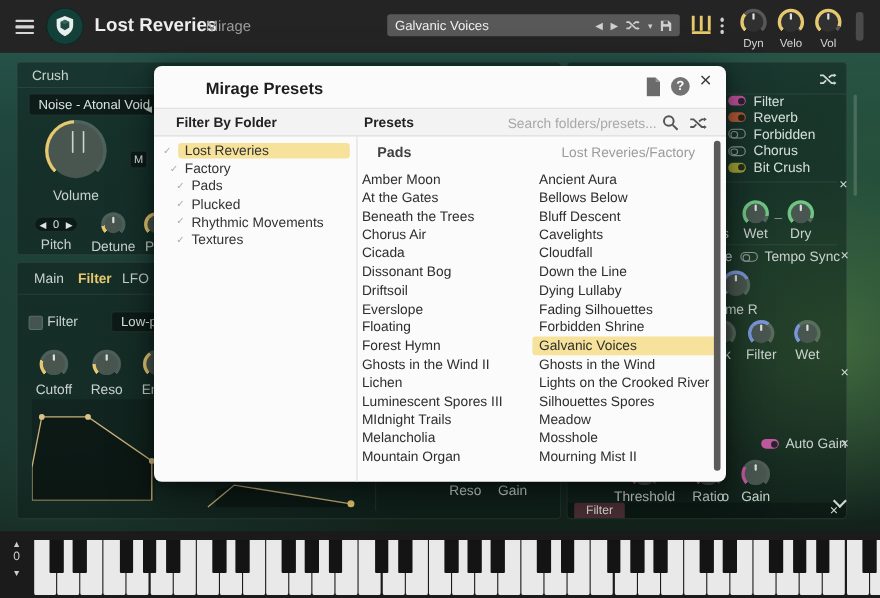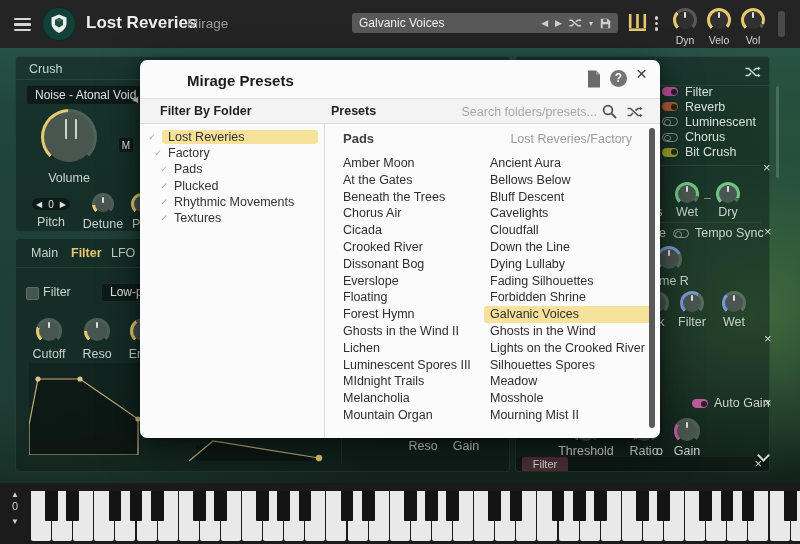--- a/index.html
+++ b/index.html
@@ -183,21 +183,21 @@
         <div class="fx-row">
           <span class="tg on" style="background: rgb(192, 81, 158);"></span>
           <span class="fx-lbl">Filter</span>
         </div>
         <div class="fx-row">
           <span class="tg on" style="background: rgb(179, 90, 57);"></span>
           <span class="fx-lbl">Reverb</span>
         </div>
         <div class="fx-row">
           <span class="tg off"></span>
-          <span class="fx-lbl">Luminescent</span>
+          <span class="fx-lbl">Forbidden</span>
         </div>
         <div class="fx-row">
           <span class="tg off"></span>
           <span class="fx-lbl">Chorus</span>
         </div>
         <div class="fx-row">
           <span class="tg on" style="background: rgb(162, 164, 53);"></span>
           <span class="fx-lbl">Bit Crush</span>
         </div>
       </div>
@@ -439,28 +439,28 @@
           </div>
           <div class="tree-row" style="padding-left: 18px;">
             <span class="chk">✓</span>
             <span class="lbl">Textures</span>
           </div>
         </div>
     </div>
     <div class="m-right">
       <span class="list-title">Pads</span>
       <span class="list-ctx">Lost Reveries/Factory</span>
-      <div class="pcol" id="preset-col-1" style="left:18px;">
+      <div class="pcol" id="preset-col-1" style="left:4px;">
           <div class="preset-item">Amber Moon</div>
           <div class="preset-item">At the Gates</div>
           <div class="preset-item">Beneath the Trees</div>
           <div class="preset-item">Chorus Air</div>
           <div class="preset-item">Cicada</div>
-          <div class="preset-item">Crooked River</div>
           <div class="preset-item">Dissonant Bog</div>
+          <div class="preset-item">Driftsoil</div>
           <div class="preset-item">Everslope</div>
           <div class="preset-item">Floating</div>
           <div class="preset-item">Forest Hymn</div>
           <div class="preset-item">Ghosts in the Wind II</div>
           <div class="preset-item">Lichen</div>
           <div class="preset-item">Luminescent Spores III</div>
           <div class="preset-item">MIdnight Trails</div>
           <div class="preset-item">Melancholia</div>
           <div class="preset-item">Mountain Organ</div>
         </div>

